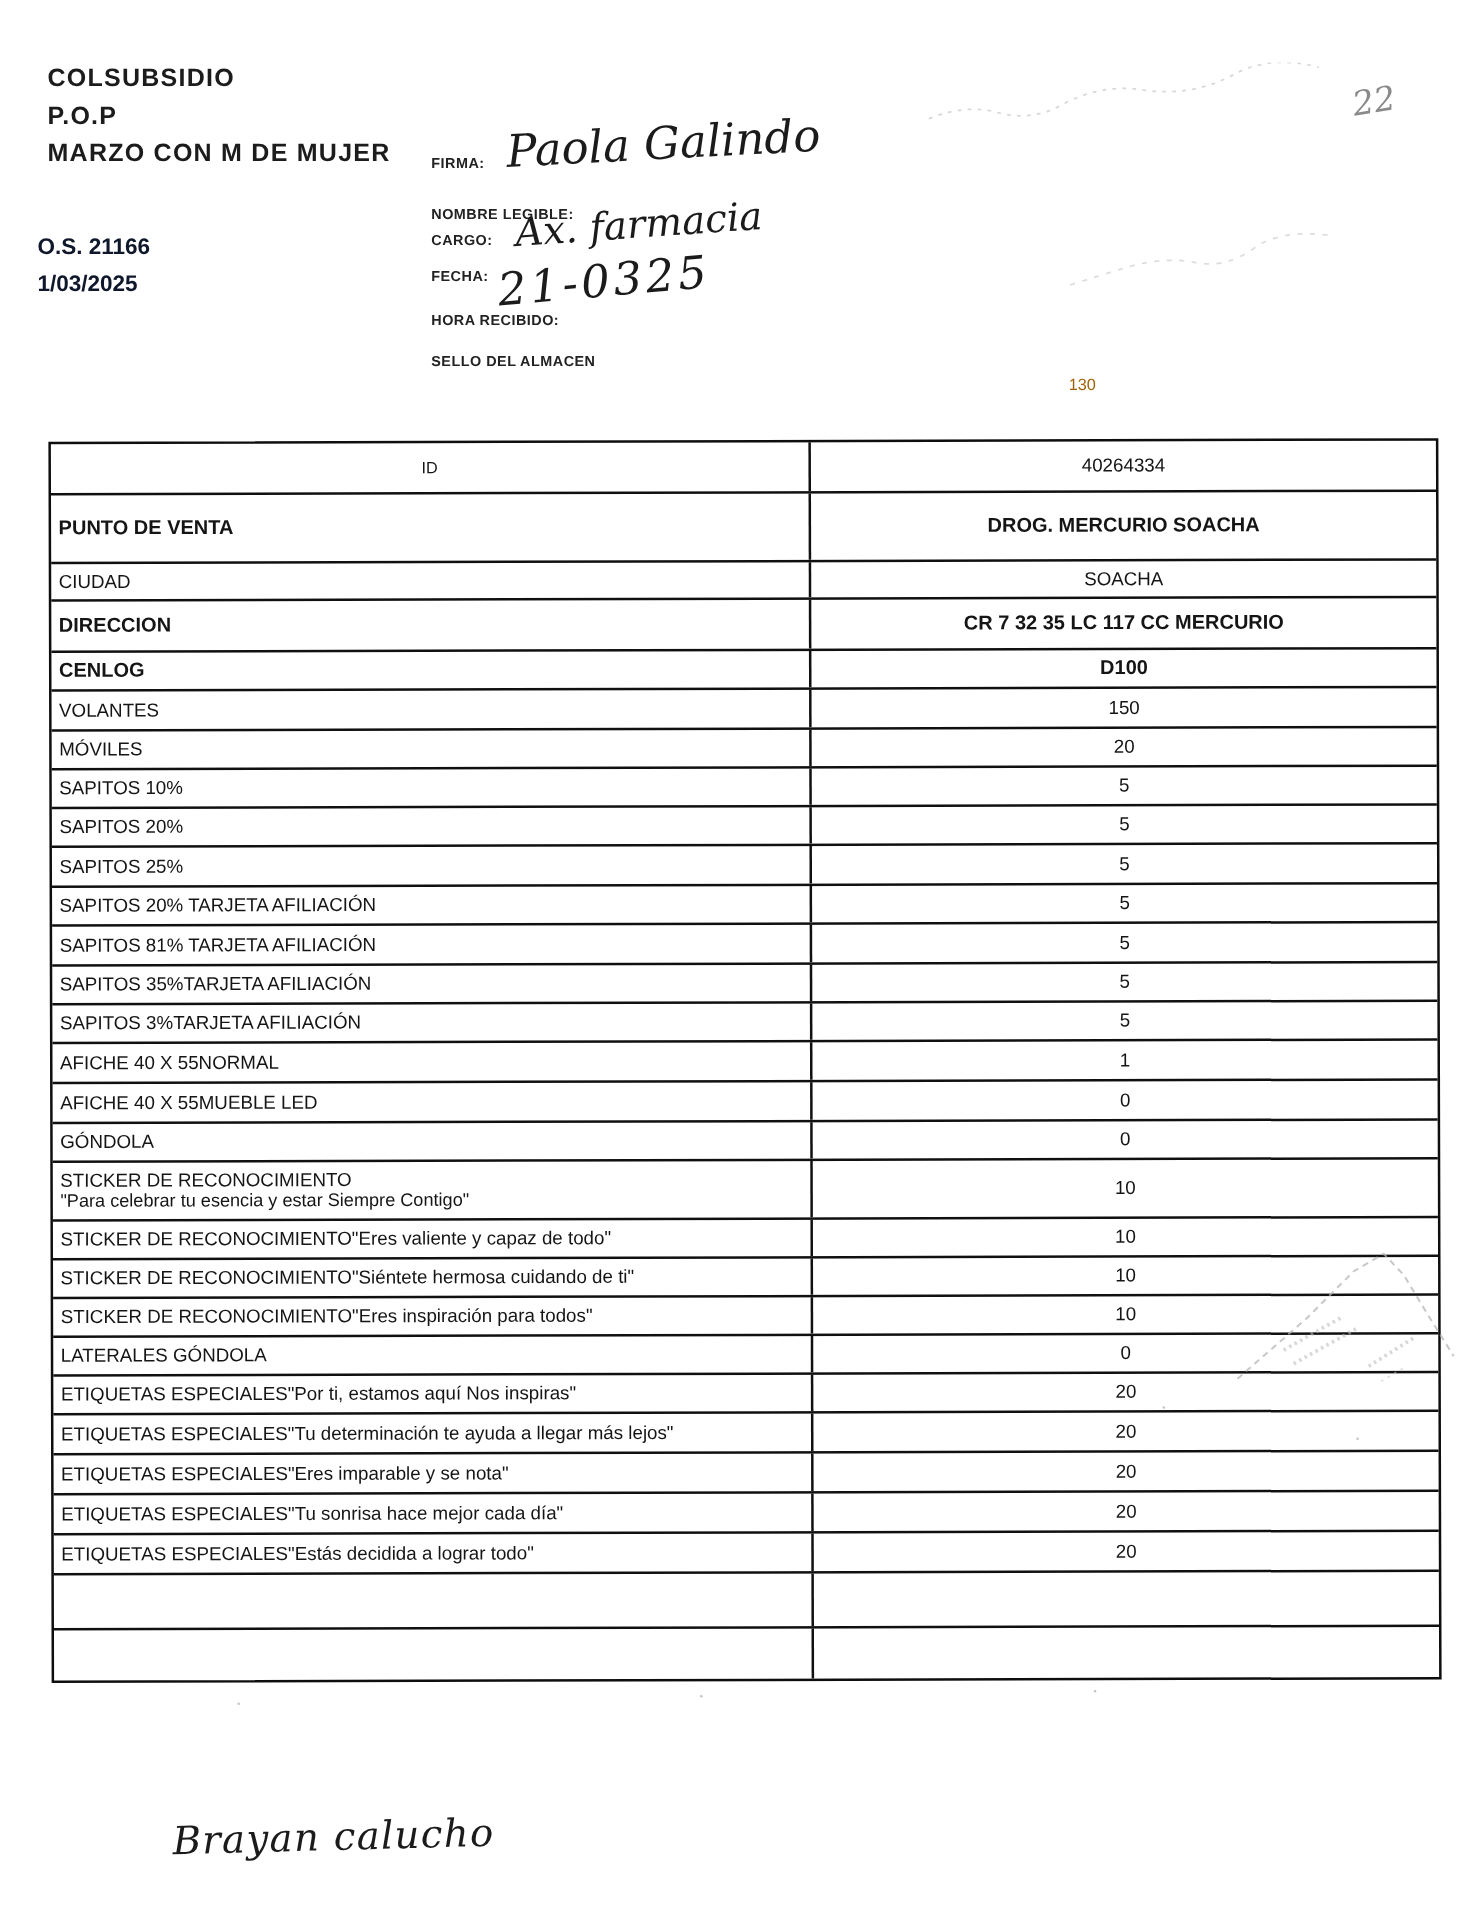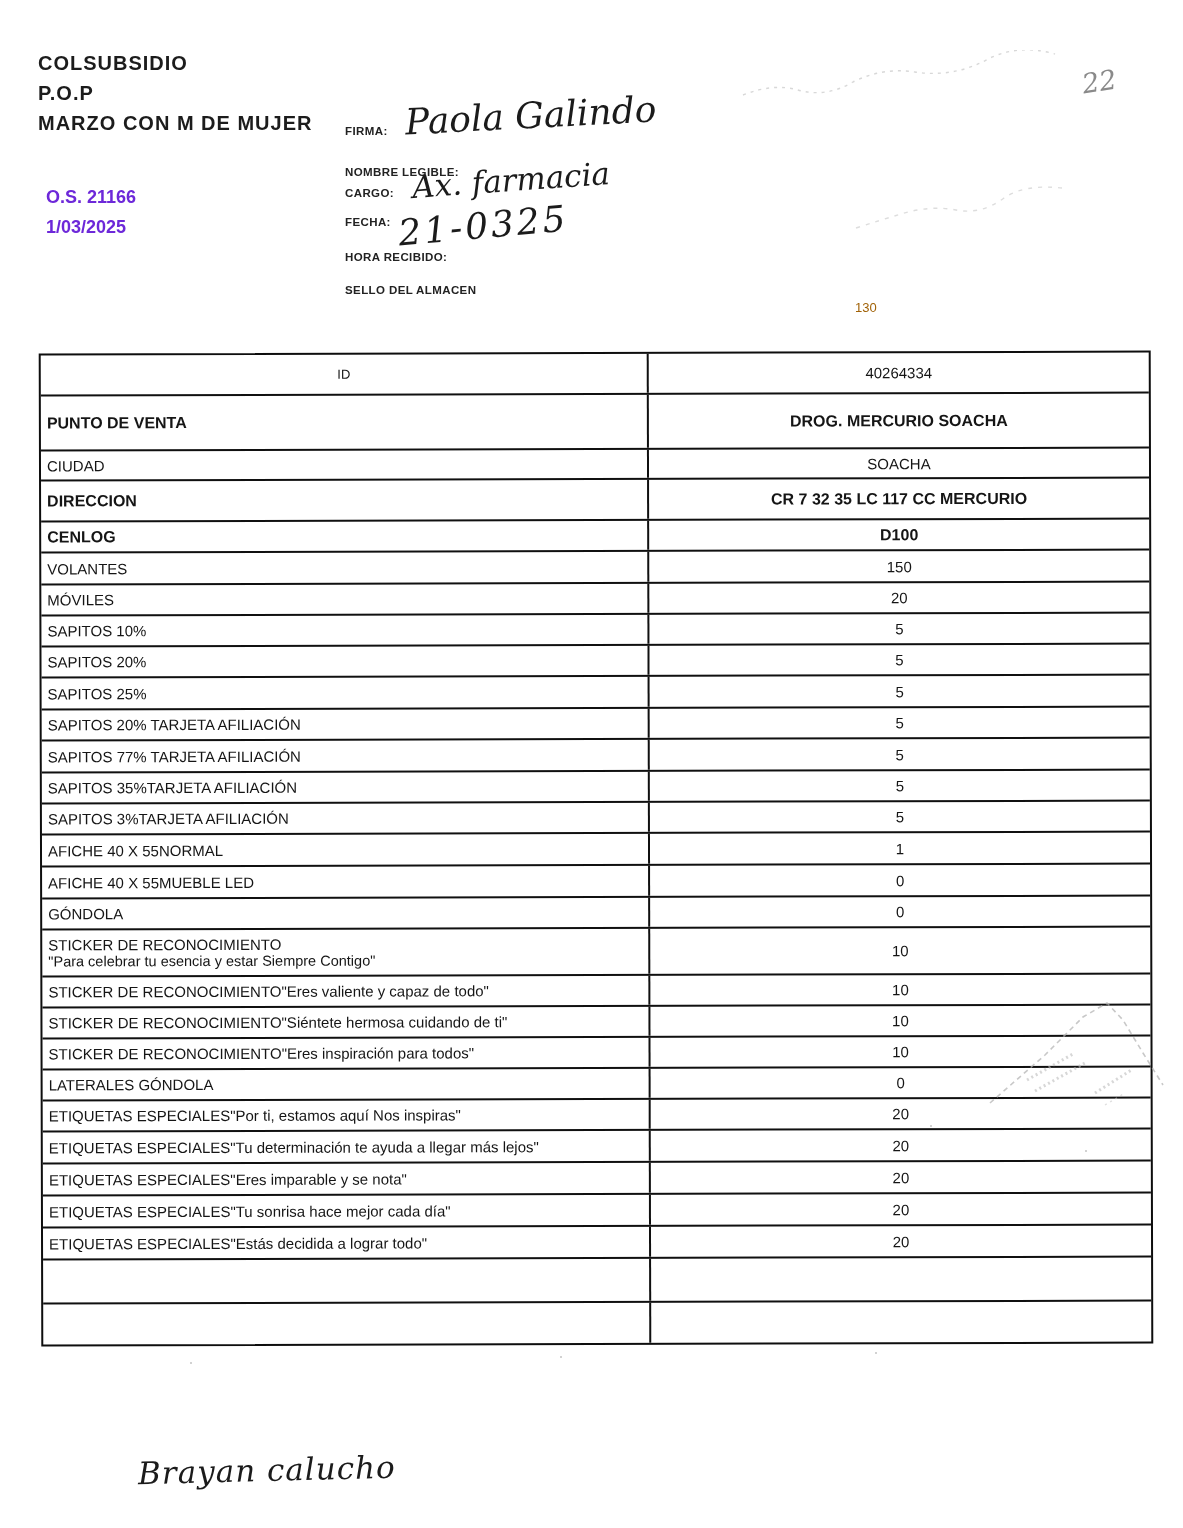--- a/index.html
+++ b/index.html
@@ -3,21 +3,21 @@
 <meta charset="utf-8">
 <style>
   html,body{margin:0;padding:0;background:#ffffff;}
   .page{
     position:relative;width:1183px;height:1528px;background:#ffffff;overflow:hidden;
     font-family:"Liberation Sans",sans-serif;color:#151515;
   }
   .abs{position:absolute;}
   
   .hdr-left{left:38px;top:48px;line-height:30px;font-size:20px;font-weight:700;letter-spacing:1px;color:#1c1c1c;}
-  .hdr-os{left:46px;top:182px;line-height:30px;font-size:18px;font-weight:700;color:#6d28d9;}
+  .hdr-os{left:30px;top:182px;line-height:30px;font-size:18px;font-weight:700;color:#0f172a;}
   .cert{left:345px;top:40px;width:300px;font-size:11.5px;font-weight:700;letter-spacing:.3px;color:#222;line-height:14.5px;}
   .cert-label{position:absolute;left:345px;font-size:11.5px;font-weight:700;letter-spacing:.4px;color:#222;}
   
   .hand{font-family:"DejaVu Serif",serif;font-style:italic;color:#1b1b1b;white-space:nowrap;}
   .hand-light{font-family:"DejaVu Serif",serif;font-style:italic;color:#8a8a8a;}
   
   .pop-table{
     left:40px;top:352px;width:1112px;
     border:2px solid #0e0e0e;box-sizing:border-box;
     transform:rotate(-0.15deg);
@@ -135,21 +135,21 @@
           <div class="cell cell-value">5</div>
         </div>
         <div class="pop-row" style="height: 31px;">
           <div class="cell cell-label">
             <div>SAPITOS 20% TARJETA AFILIACIÓN</div>
           </div>
           <div class="cell cell-value">5</div>
         </div>
         <div class="pop-row" style="height: 32px;">
           <div class="cell cell-label">
-            <div>SAPITOS 77% TARJETA AFILIACIÓN</div>
+            <div>SAPITOS 81% TARJETA AFILIACIÓN</div>
           </div>
           <div class="cell cell-value">5</div>
         </div>
         <div class="pop-row" style="height: 31px;">
           <div class="cell cell-label">
             <div>SAPITOS 35%TARJETA AFILIACIÓN</div>
           </div>
           <div class="cell cell-value">5</div>
         </div>
         <div class="pop-row" style="height: 31px;">

